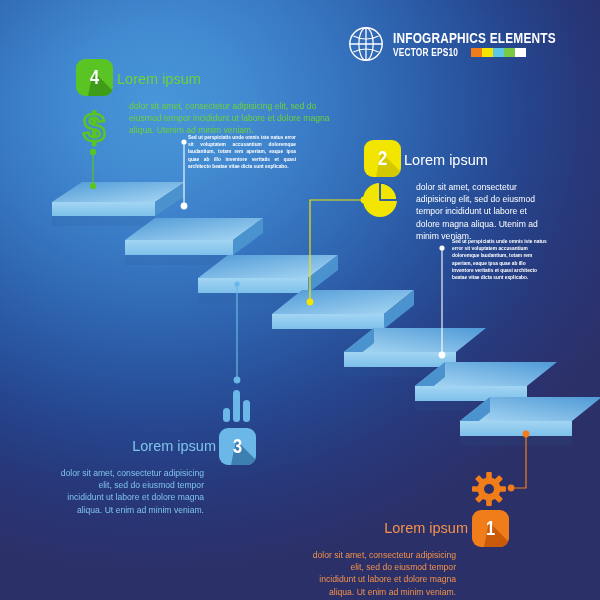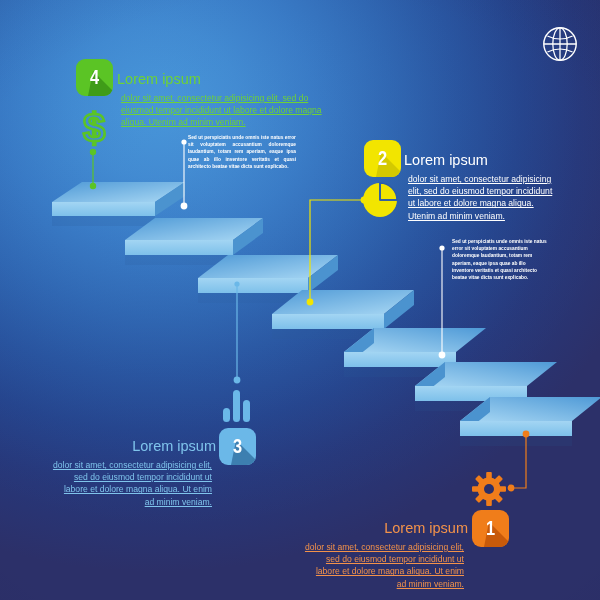--- a/index.html
+++ b/index.html
@@ -106,22 +106,21 @@
   .lorem-head {
     font-size: 14.5px;
     font-weight: normal;
     line-height: 1.1;
     margin: 12px 0 2px 0;
     white-space: nowrap;
   }
   .lorem-body {
     font-size: 8.6px;
     line-height: 1.42;
-    margin: 4px;
-    text-decoration: underline;
+    margin: 12px;
   }
   .txtblock { position: absolute; }
 
   .small-para {
     position: absolute;
     font-size: 4.8px;
     line-height: 1.5;
     color: #ffffff;
     font-weight: bold;
   }
@@ -223,20 +222,33 @@
     <span>
       <svg id="globe-icon" viewBox="0 0 40 40">
         <circle cx="20" cy="20" r="18" fill="none" stroke="#ffffff" stroke-width="1.6"></circle>
         <ellipse cx="20" cy="20" rx="8" ry="18" fill="none" stroke="#ffffff" stroke-width="1.4"></ellipse>
         <line x1="2" y1="20" x2="38" y2="20" stroke="#ffffff" stroke-width="1.4"></line>
         <line x1="20" y1="2" x2="20" y2="38" stroke="#ffffff" stroke-width="1.4"></line>
         <path d="M6 11 Q20 18 34 11" fill="none" stroke="#ffffff" stroke-width="1.2"></path>
         <path d="M6 29 Q20 22 34 29" fill="none" stroke="#ffffff" stroke-width="1.2"></path>
       </svg>
     </span>
+    <div class="hdr-text">
+      <div class="hdr-title">INFOGRAPHICS ELEMENTS</div>
+      <div class="hdr-sub-row">
+        <span class="hdr-sub">VECTOR EPS10</span>
+        <span class="swatches">
+          <span class="swatch" style="background:#f07d1a"></span>
+          <span class="swatch" style="background:#f5e400"></span>
+          <span class="swatch" style="background:#5bc8e8"></span>
+          <span class="swatch" style="background:#7ac943"></span>
+          <span class="swatch" style="background:#ffffff"></span>
+        </span>
+      </div>
+    </div>
   </div>
 
   <div class="badge" style="left:76px; top:59px; background:#5bc425;">
     <svg class="shadow" viewBox="0 0 37 37">
         <polygon points="17,12 37,32 37,37 12,37" fill="#3f9c18"></polygon>
       </svg>
     <span class="num">4</span>
   </div>
   <div class="txtblock" style="left:117px; top:60px; width:225px; text-align:left; color:#6dd236;">
     <p class="lorem-head">Lorem ipsum</p>

